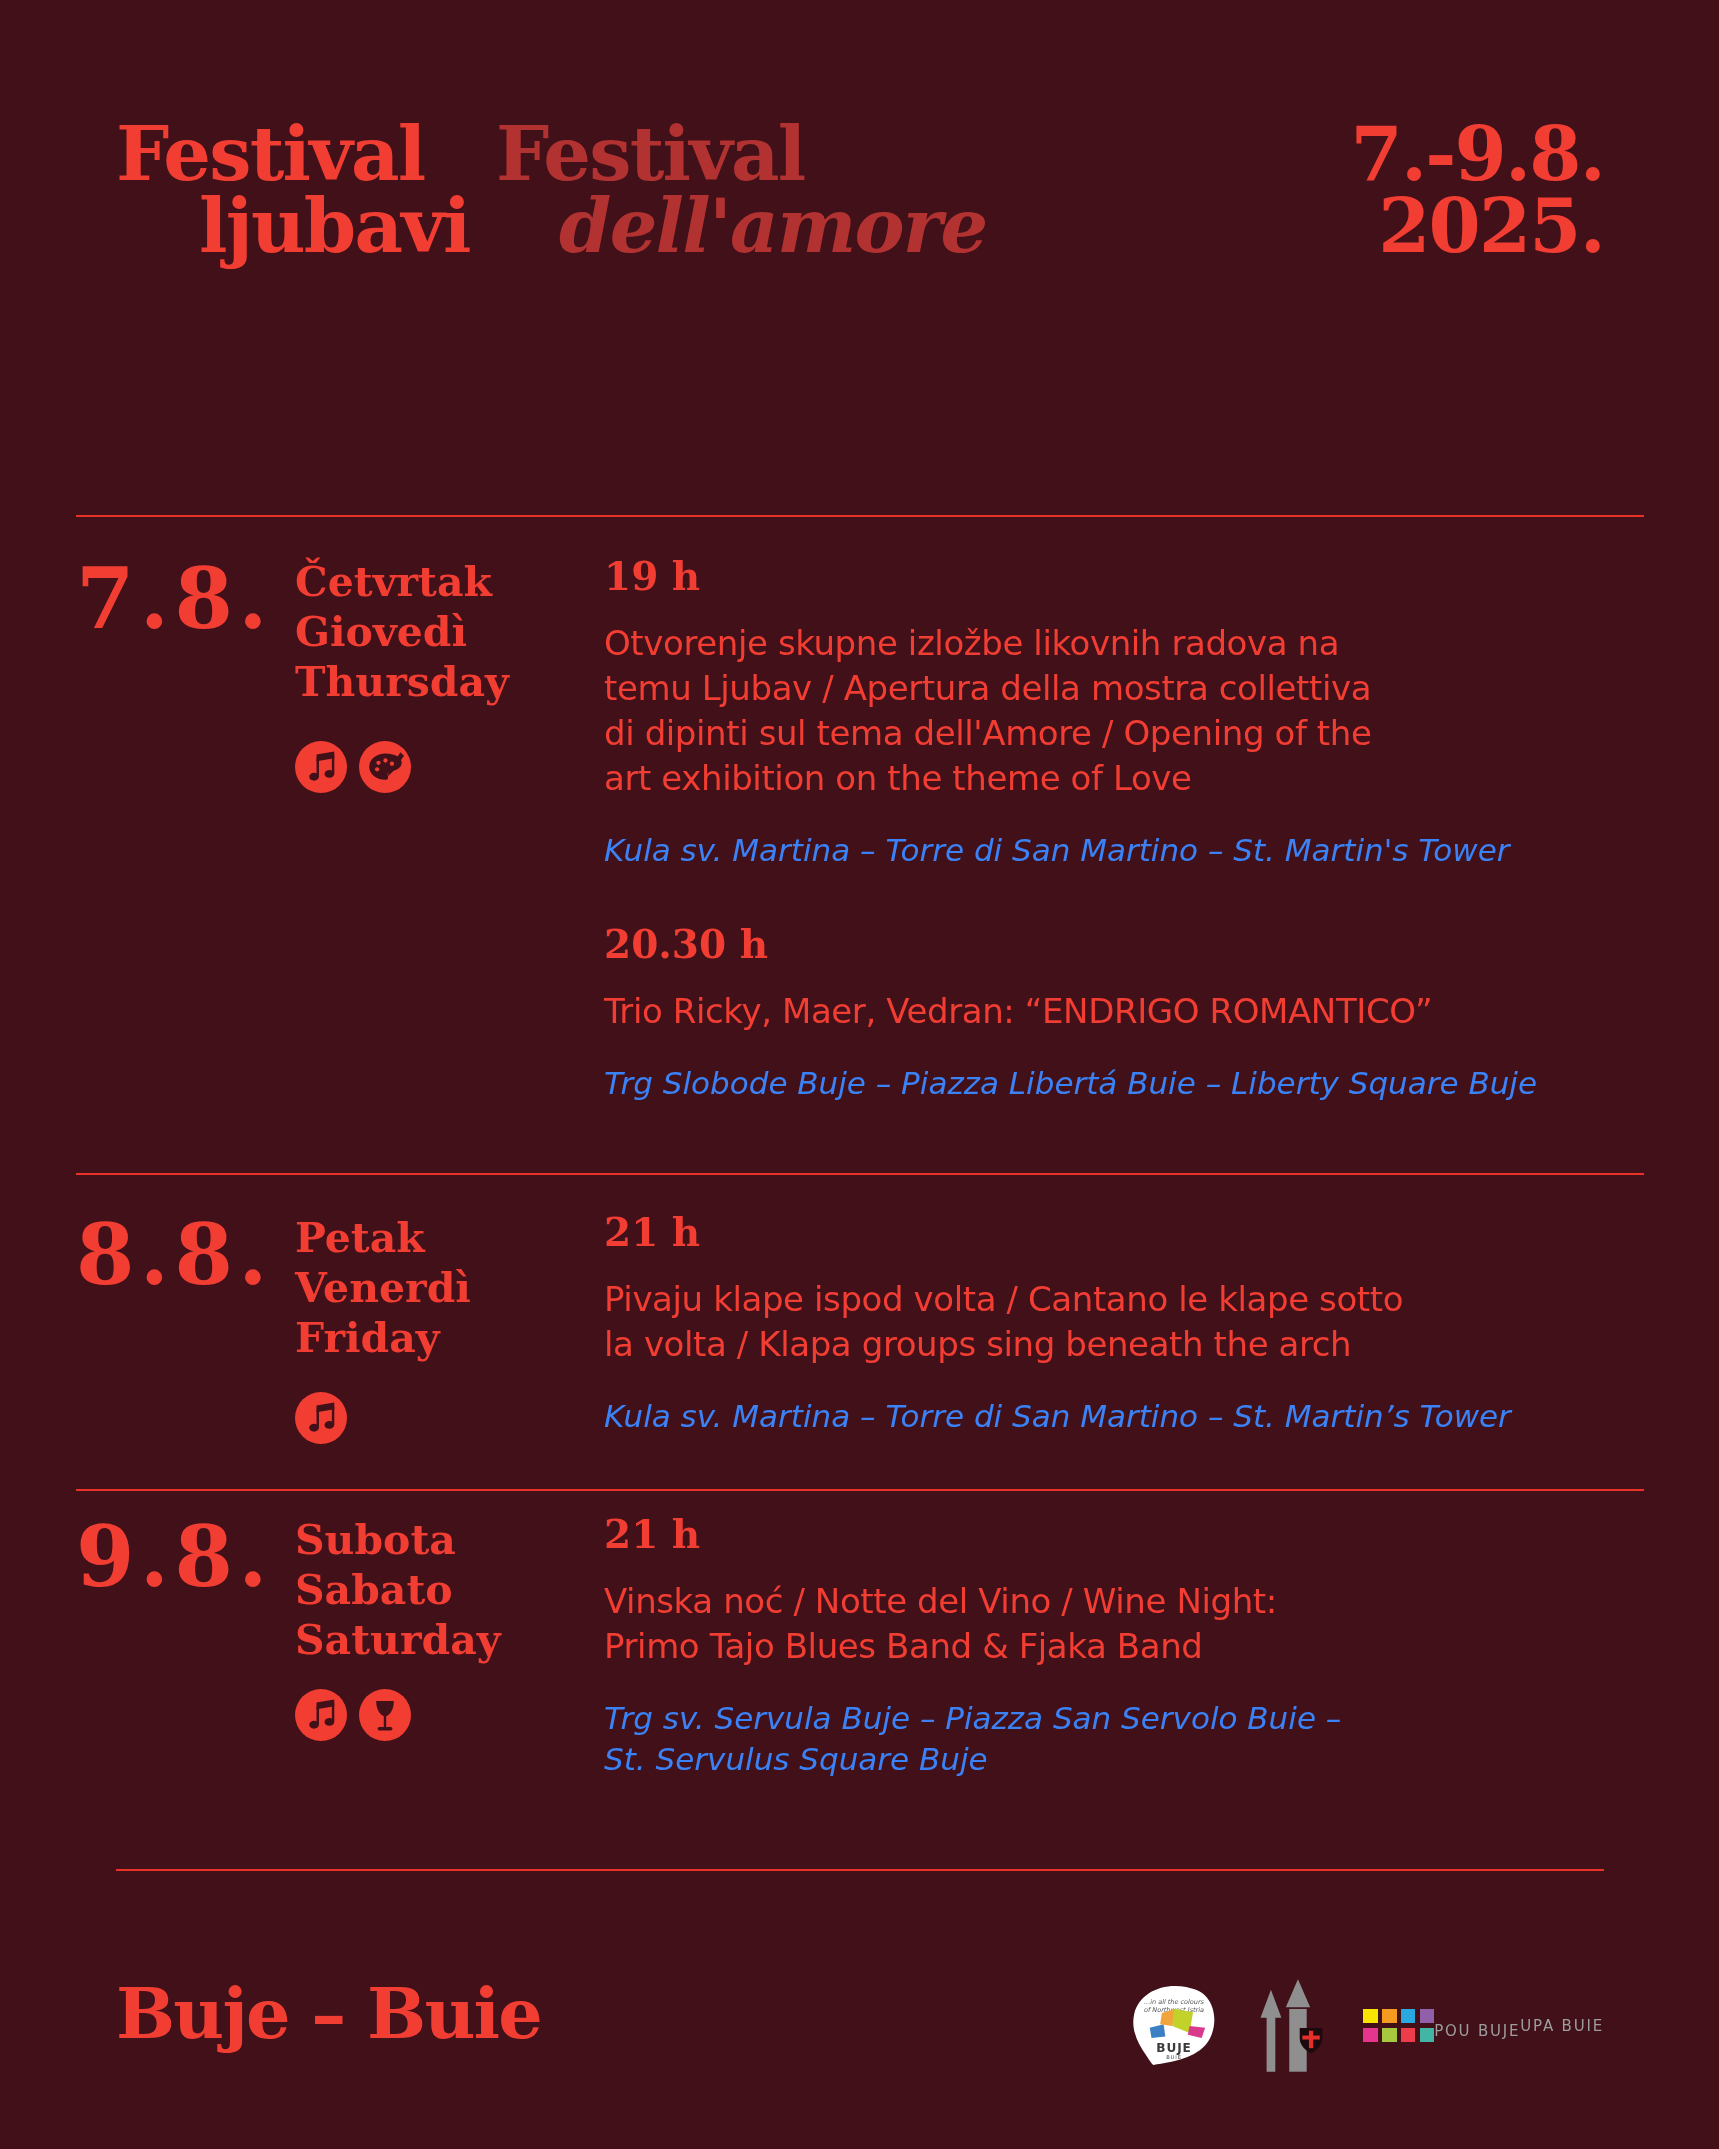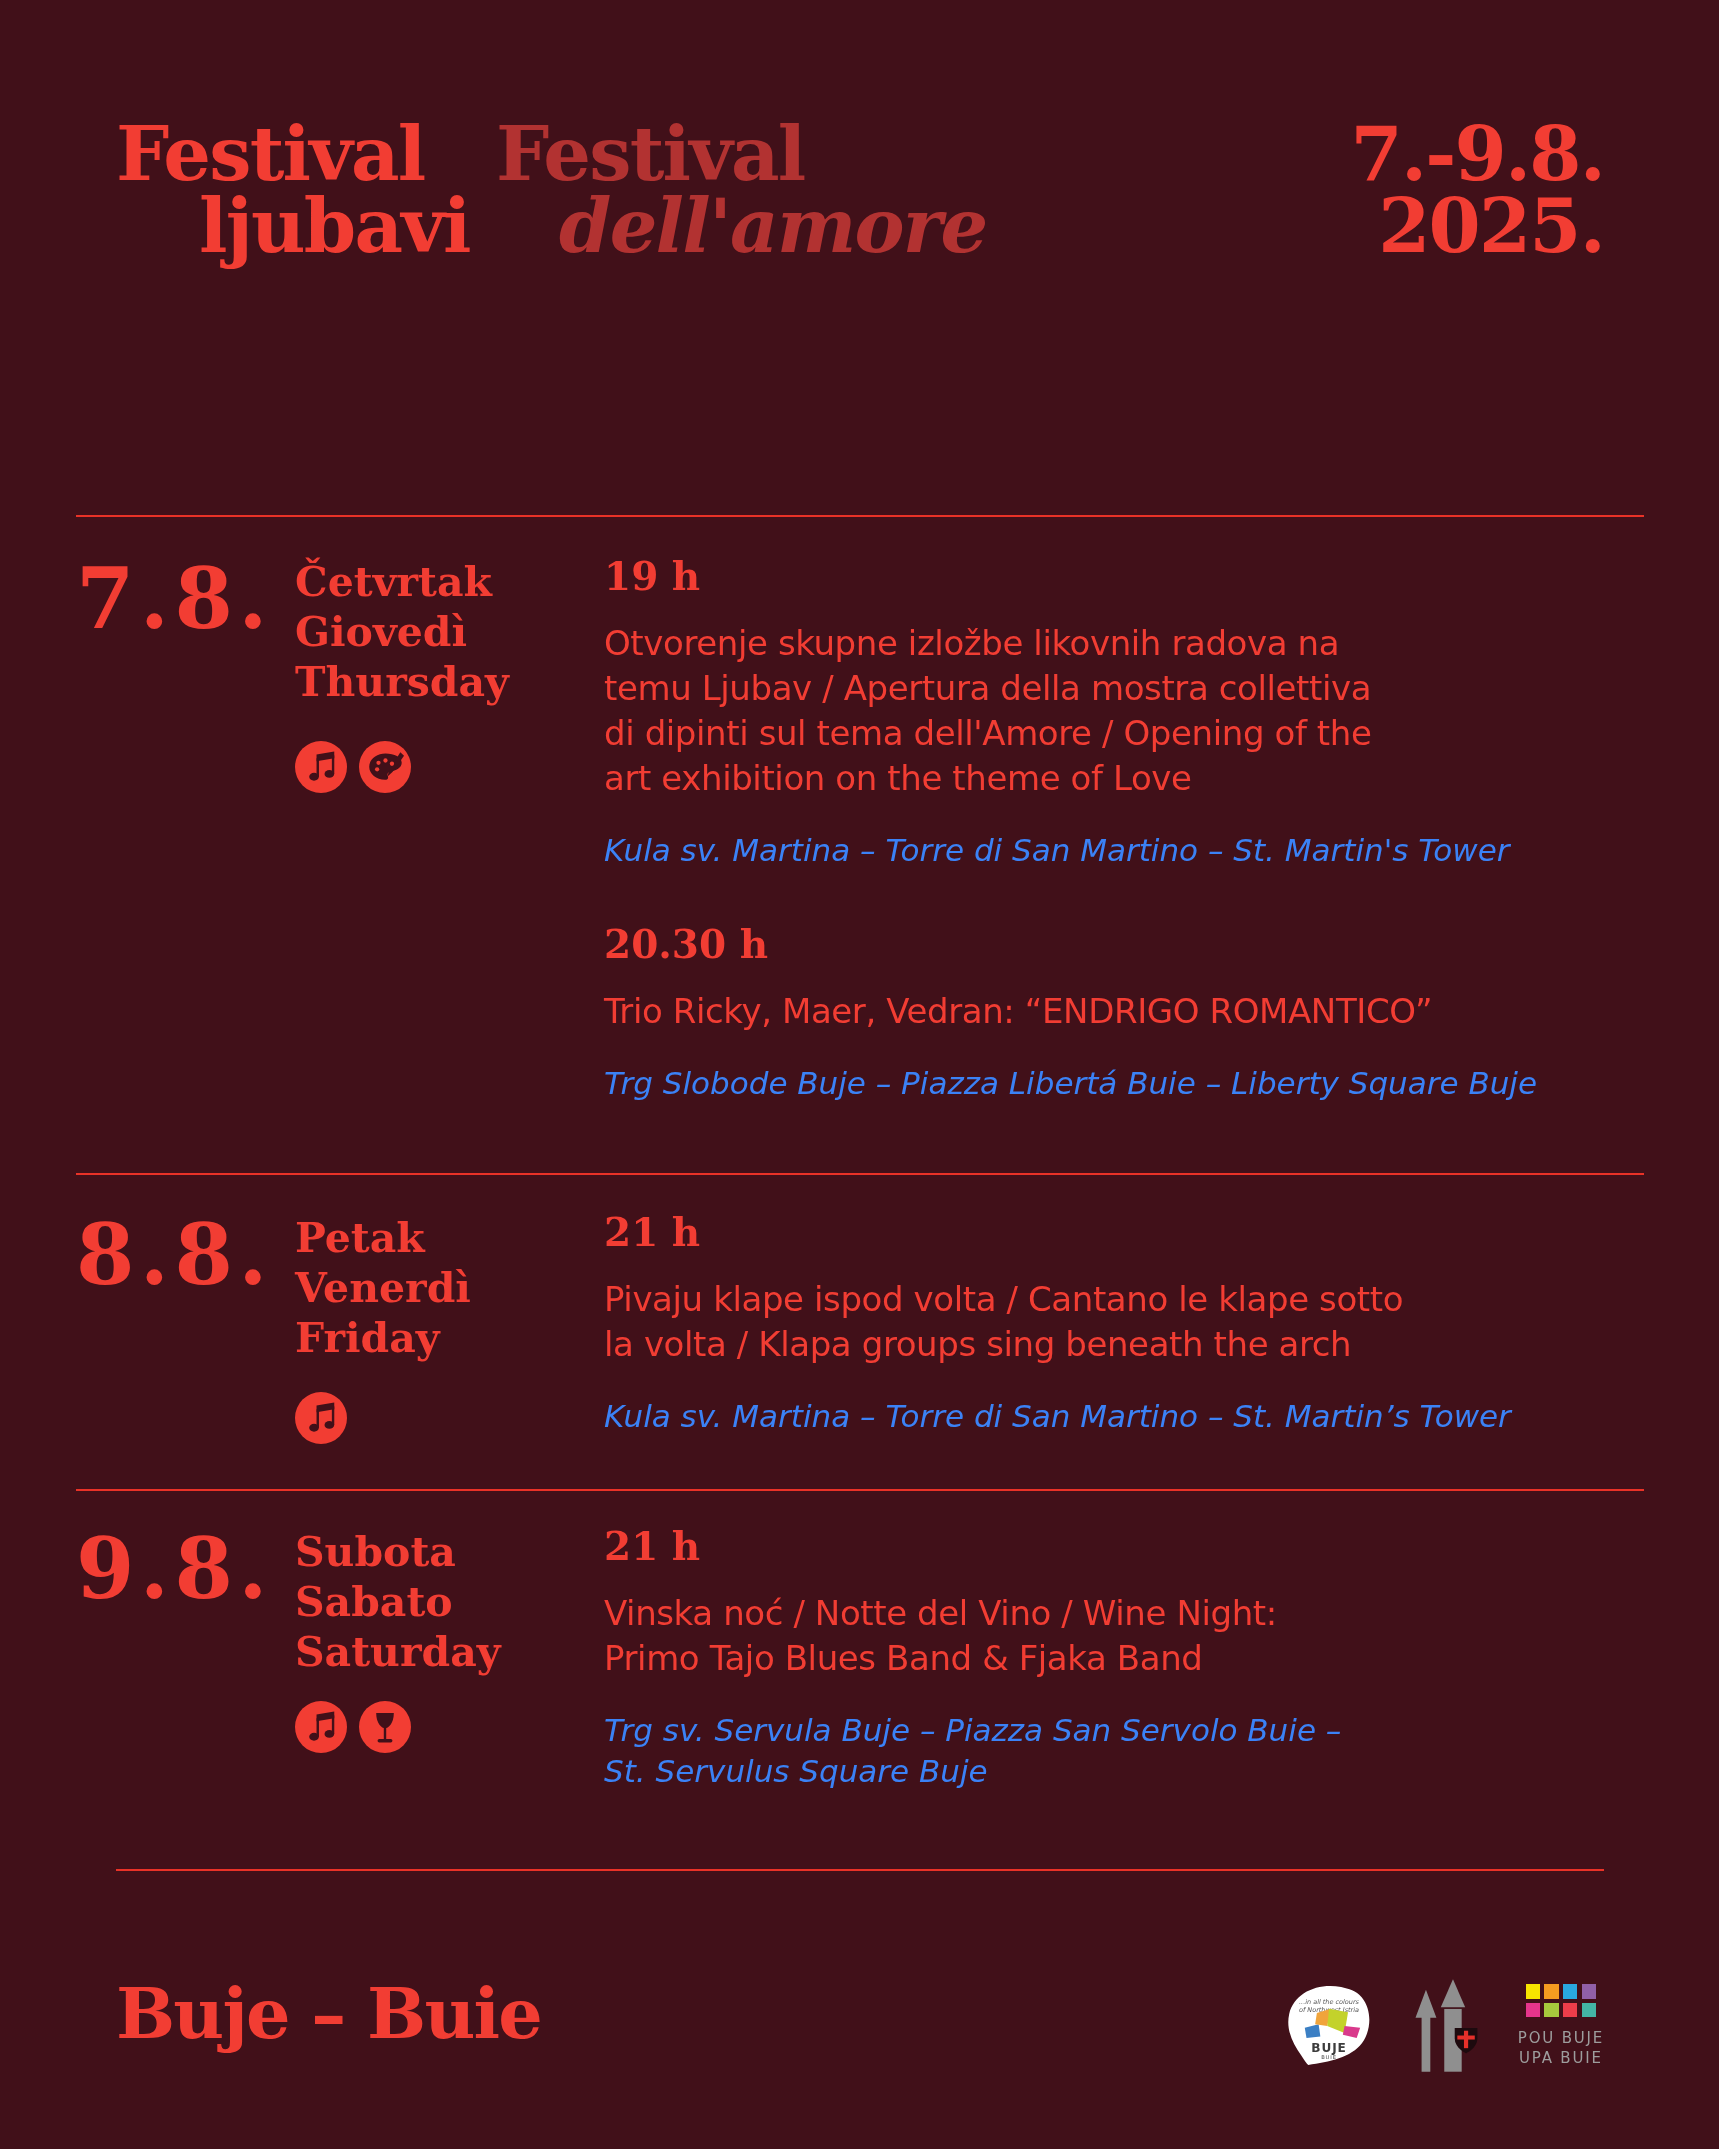--- a/index.html
+++ b/index.html
@@ -17,21 +17,21 @@
   .title-it{flex:1;color:#b23231;}
   .title-dates{text-align:right;color:#f23d33;}
   .t-line{display:block;}
   .title-hr .l2{margin-left:83px;}
   .title-it .l2{margin-left:63px;font-style:italic;}
   
   .day-section{margin:0 76px;border-top:2.7px solid #e93227;box-sizing:border-box;
     display:grid;grid-template-columns:219px 309px 1fr;}
   .s1{height:658px;padding-top:40px;}
   .s2{height:316px;padding-top:38px;}
-  .s3{height:380px;padding-top:36px;}
+  .s3{height:380px;padding-top:24px;}
   .big-date{font-family:"DejaVu Serif",serif;font-weight:700;font-size:84px;
     line-height:1;letter-spacing:5.4px;}
   .day-names{font-family:"DejaVu Serif",serif;font-weight:700;font-size:41px;
     line-height:50px;white-space:pre-line;}
   .icon-row{display:flex;gap:11.6px;}
   .s1 .icon-row{margin-top:34px;}
   .s2 .icon-row{margin-top:29px;}
   .s3 .icon-row{margin-top:24px;}
   .icon-circle{width:52px;height:52px;display:block;}
   .icon-circle svg{display:block;width:100%;height:100%;}
@@ -42,21 +42,21 @@
     color:#3b82f6;white-space:pre-line;}
   .event + .event{margin-top:54px;}
   
   .footer{margin:0 116px;border-top:2.7px solid #e93227;height:280px;box-sizing:border-box;
     padding-top:108px;display:flex;align-items:flex-start;}
   .city{font-family:"DejaVu Serif",serif;font-weight:700;font-size:70px;
     letter-spacing:-1.8px;line-height:1;}
   .logos{margin-left:auto;display:flex;align-items:center;gap:38px;}
   .logo-pick svg{display:block;width:90px;height:84px;}
   .logo-tower svg{display:block;width:68px;height:93px;}
-  .logo-pou{display:flex;flex-direction:column;align-items:center;}
+  .logo-pou{display:flex;flex-direction:row;align-items:center;}
   .pou-grid{display:grid;grid-template-columns:repeat(4,14.3px);grid-auto-rows:14.3px;gap:4.5px;}
   .sq{width:14.3px;height:14.3px;}
   .sq.c0{background:#f7e500;}.sq.c1{background:#f59c20;}
   .sq.c2{background:#29a9e0;}.sq.c3{background:#9160a8;}
   .sq.c4{background:#e5358c;}.sq.c5{background:#a7c93d;}
   .sq.c6{background:#ee3d4a;}.sq.c7{background:#43b5a5;}
   .pou-text{margin-top:1.8px;color:#9d9d9d;font-size:15px;line-height:18px;
     letter-spacing:1.8px;font-family:"DejaVu Sans",sans-serif;}
   .pou-text.l1{margin-top:11.6px;}
   .pick-tag{font-size:7.5px;font-style:italic;fill:#555555;}

